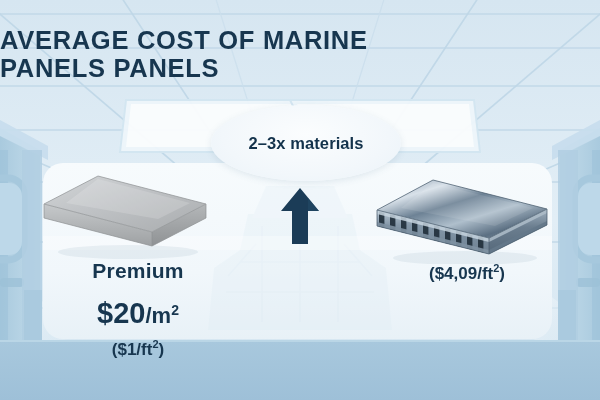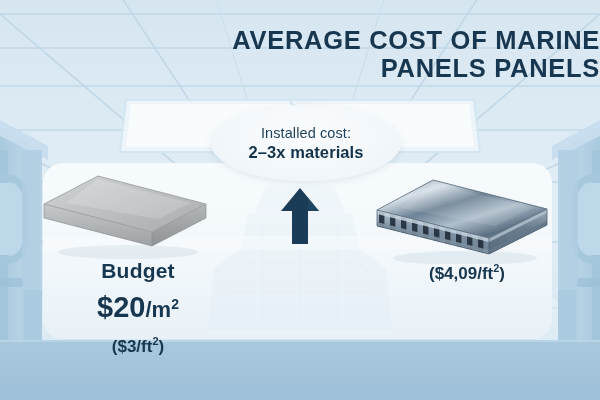--- a/index.html
+++ b/index.html
@@ -15,21 +15,21 @@
     overflow: hidden;
   }
   .layer { position: absolute; inset: 0; }
   svg.layer { display: block; }
 
   
   #title-block {
     position: absolute;
     left: 0; top: 26px;
     width: 600px;
-    text-align: right;
+    text-align: left;
     z-index: 14;
   }
   #title-block .tline {
     display: block;
     color: #17364f;
     font-weight: bold;
     font-size: 25.5px;
     letter-spacing: 0.7px;
     line-height: 28px;
   }
@@ -78,22 +78,23 @@
   #label-premium { left: 362px; top: 258px; }
   .lg-name {
     display: block;
     font-size: 21px; font-weight: bold;
     line-height: 25px;
     letter-spacing: 0.2px;
   }
   .lg-price {
     display: block;
     font-size: 29px; font-weight: bold;
-    line-height: 43px;
+    line-height: 36px;
     white-space: nowrap;
+    margin-top: 9px;
   }
   .lg-price .unit { font-size: 22px; }
   .lg-price .unit sup { font-size: 14px; }
   .lg-sub {
     display: block;
     font-size: 17px; font-weight: bold;
     line-height: 21px;
     white-space: nowrap;
   }
   .lg-sub sup { font-size: 11px; }
@@ -240,21 +241,20 @@
       </g>
     </g>
   </svg>
 
   <div id="title-block">
     <span class="tline">AVERAGE COST OF MARINE</span>
     <span class="tline">PANELS PANELS</span>
   </div>
 
   <div id="bubble">
-    <span class="bl1">Installed cost:</span>
     <span class="bl2">2–3x materials</span>
   </div>
 
   <svg id="arrow" width="42" height="60" viewBox="0 0 42 60">
     <path d="M21,2 L40,25 L29,25 L29,58 L13,58 L13,25 L2,25 Z" fill="#1b3c57"></path>
     <path d="M21,2 L40,25 L29,25 L29,12 Z" fill="#224a68" opacity="0.55"></path>
   </svg>
 
   <svg id="panel-budget" width="172" height="88" viewBox="0 0 172 88">
     <defs>
@@ -353,22 +353,22 @@
     <path d="M116,74 L174,45 L174,49 L116,78 Z" fill="#64788a" opacity="0.9"></path>
 
     <g stroke="#4a5d6e" stroke-width="1" fill="none" opacity="0.75">
       <path d="M60,4 L174,33 L116,62 L4,34 Z"></path>
       <path d="M4,34 L4,50 L116,78 L174,49 L174,33"></path>
       <path d="M116,62 L116,78"></path>
     </g>
   </svg>
 
   <div class="label-group" id="label-budget">
-    <span class="lg-name">Budget</span>
+    <span class="lg-name">Premium</span>
     <span class="lg-price"><span>$20</span><span class="unit"><span>/m</span><sup>2</sup></span></span>
-    <span class="lg-sub"><span>($3/ft</span><sup>2</sup><span>)</span></span>
+    <span class="lg-sub"><span>($1/ft</span><sup>2</sup><span>)</span></span>
   </div>
 
   <div class="label-group" id="label-premium">
     <span class="lg-sub"><span>($4,09/ft</span><sup>2</sup><span>)</span></span>
   </div>
 
 </div>
 
 </body></html>

